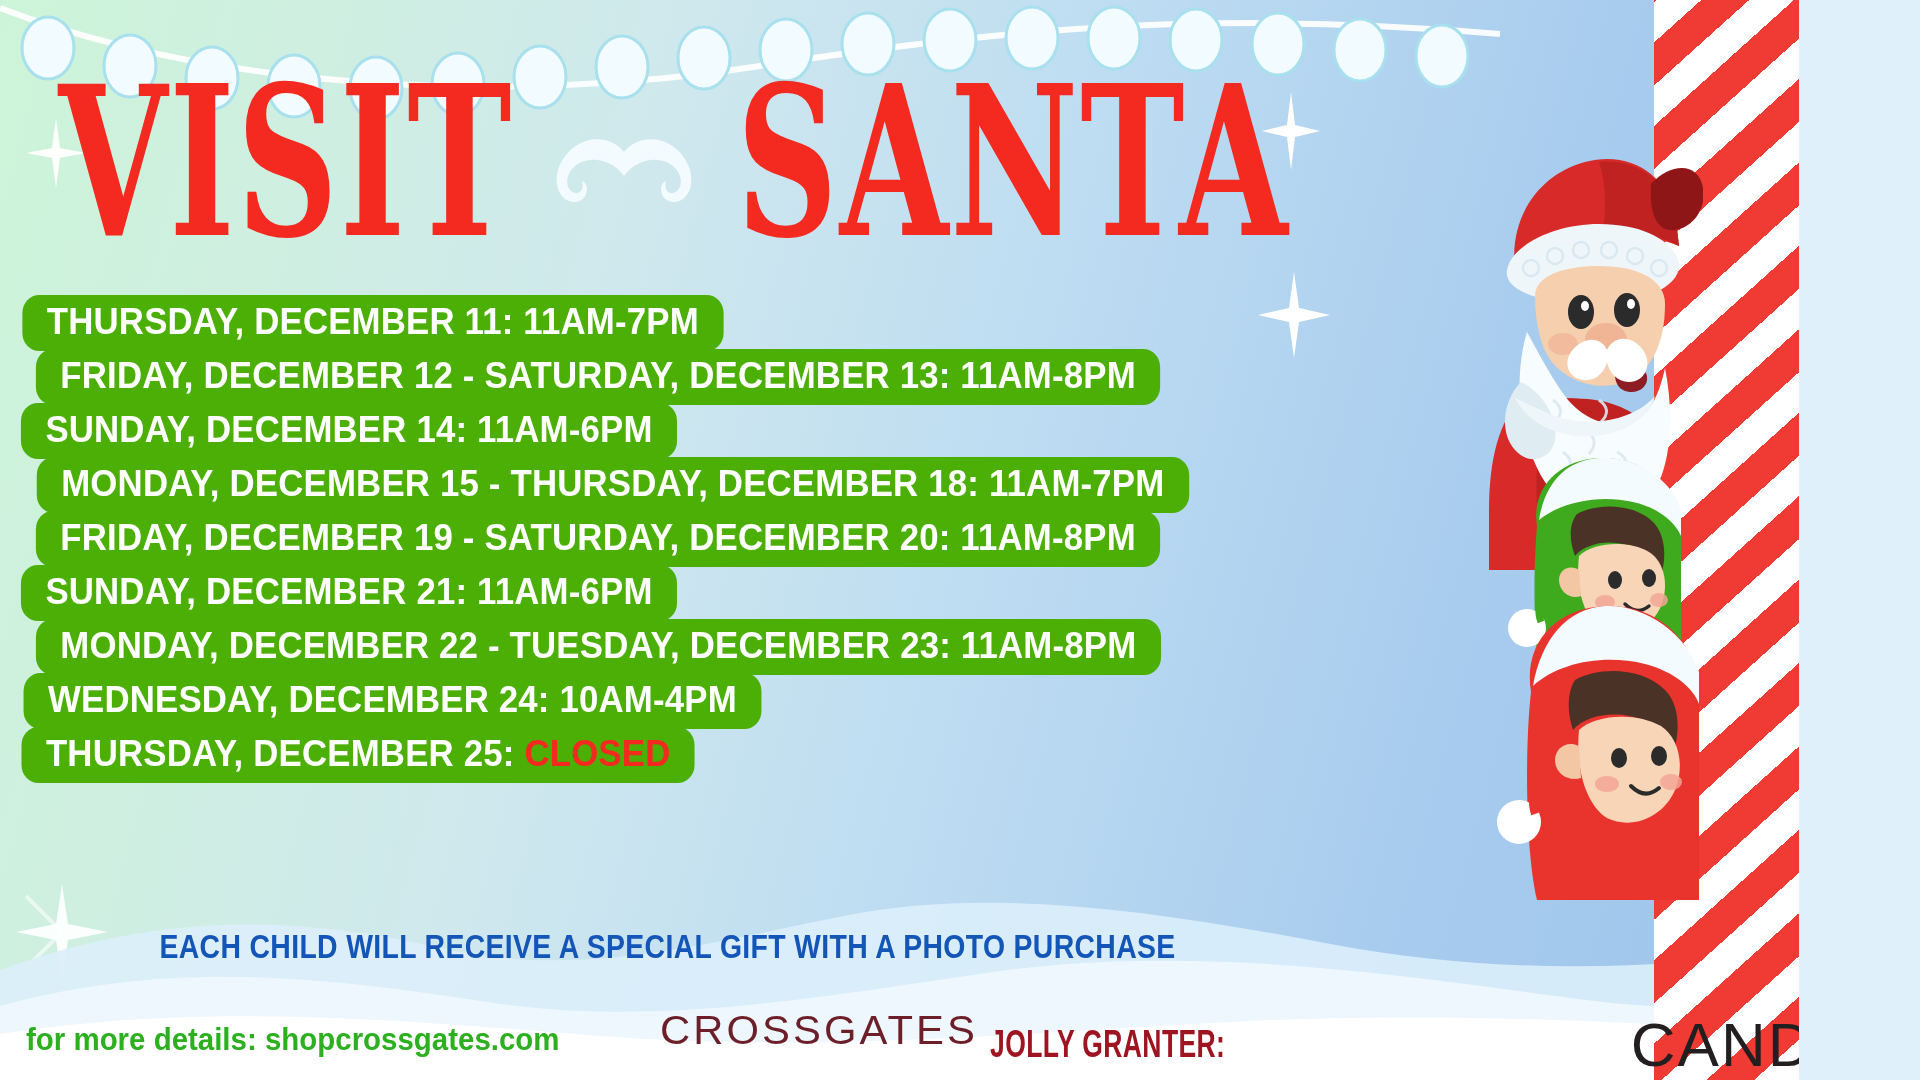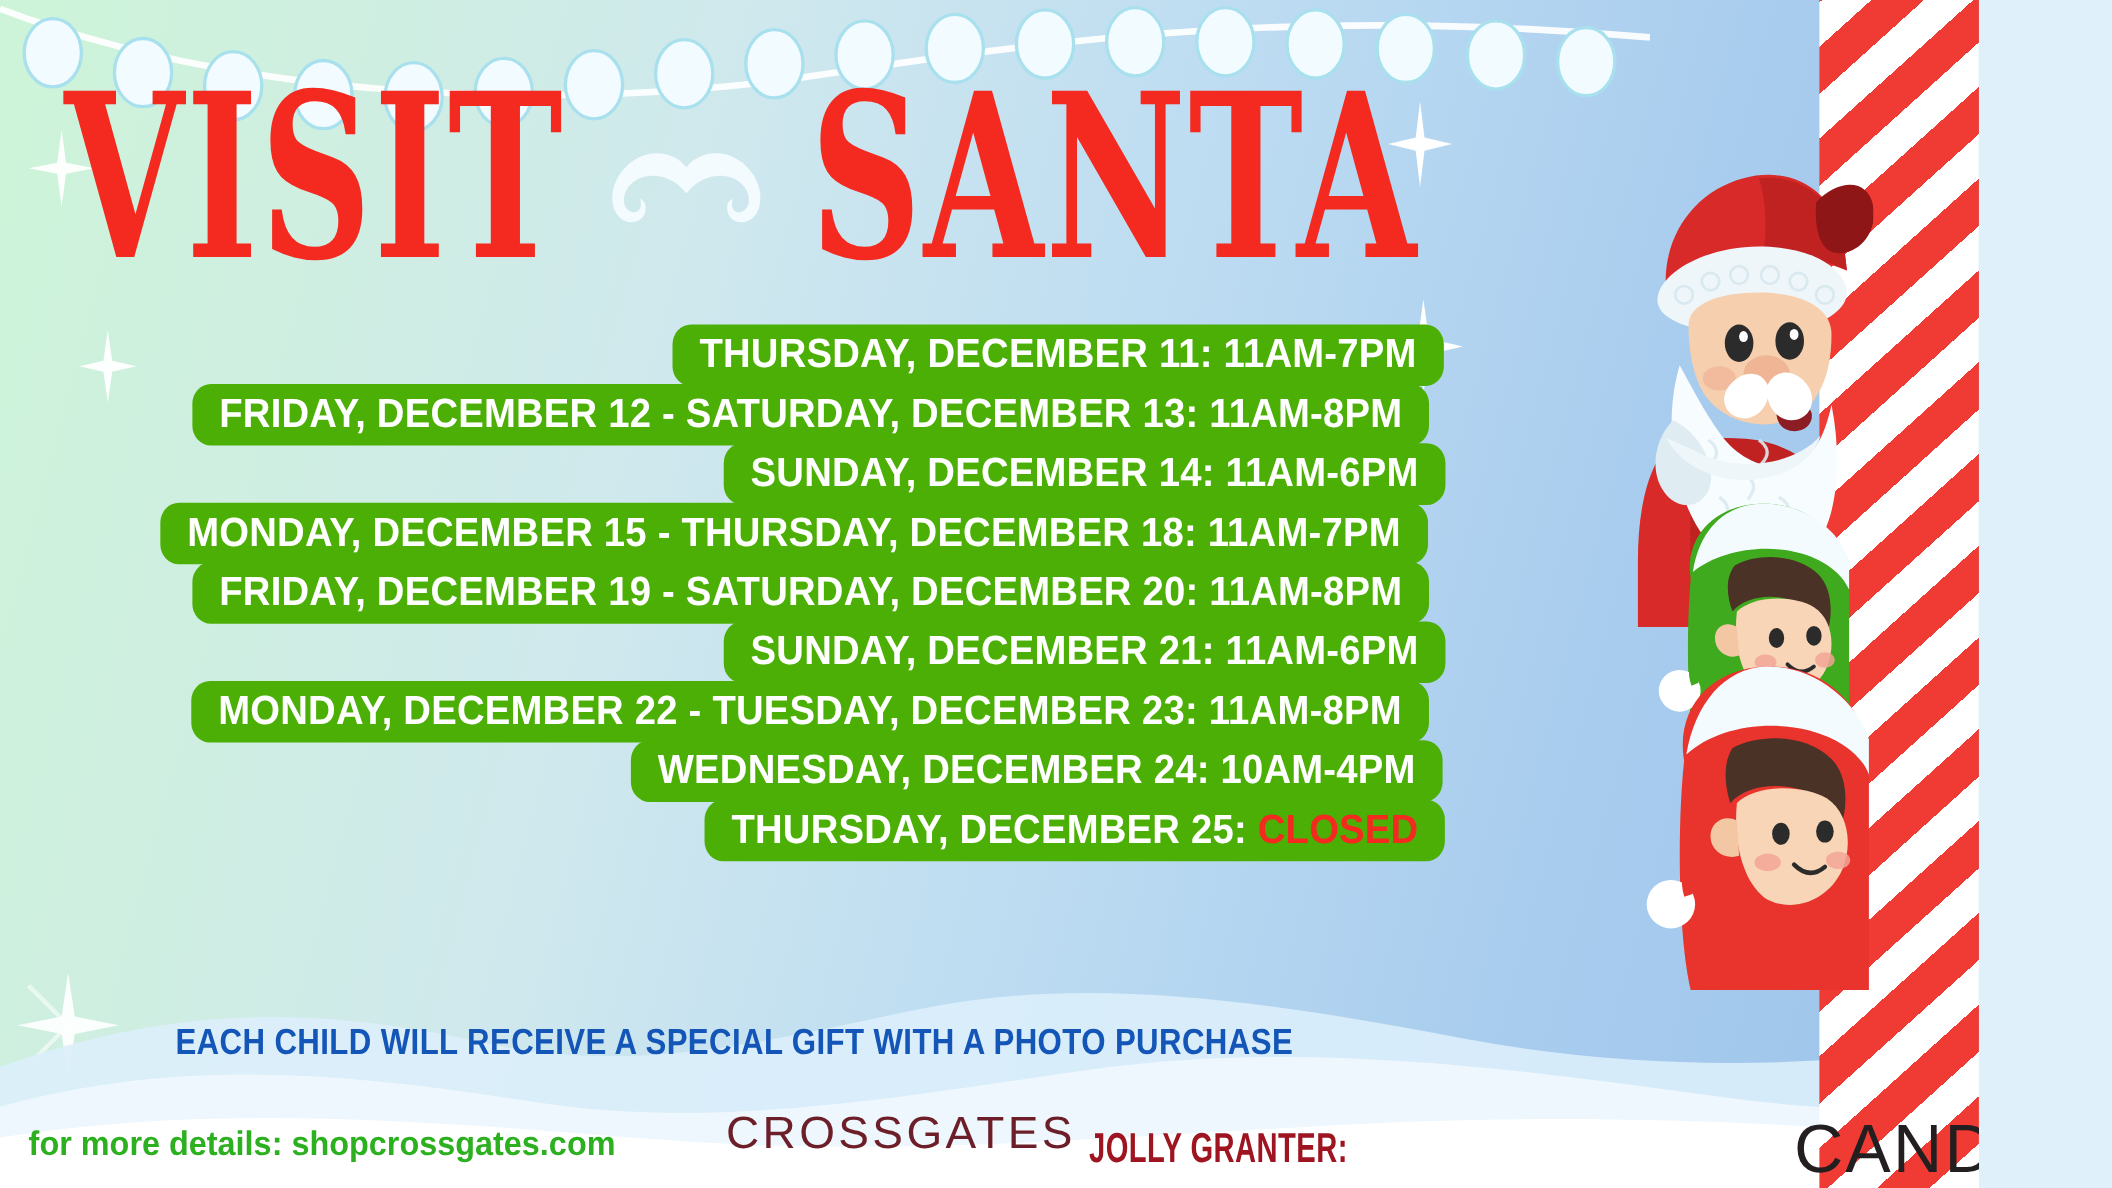--- a/index.html
+++ b/index.html
@@ -36,21 +36,21 @@
     letter-spacing:2px;
     color:#f4291f;
     transform:scaleY(1.42) scaleX(0.96);
     transform-origin:center;
   }
   .moustache{width:150px;height:72px;flex:0 0 auto;margin-top:18px;}
 
   
   .schedule{
     position:absolute;top:296px;left:0;width:1335px;
-    display:flex;flex-direction:column;align-items:flex-end;
+    display:flex;flex-direction:column;align-items:flex-start;
   }
   .srow{
     background:#4caf06;
     color:#ffffff;
     font-family:"Liberation Sans", sans-serif;
     font-weight:700;
     font-size:37px;
     line-height:46px;
     letter-spacing:.2px;
     padding:4px 26px 6px 26px;

